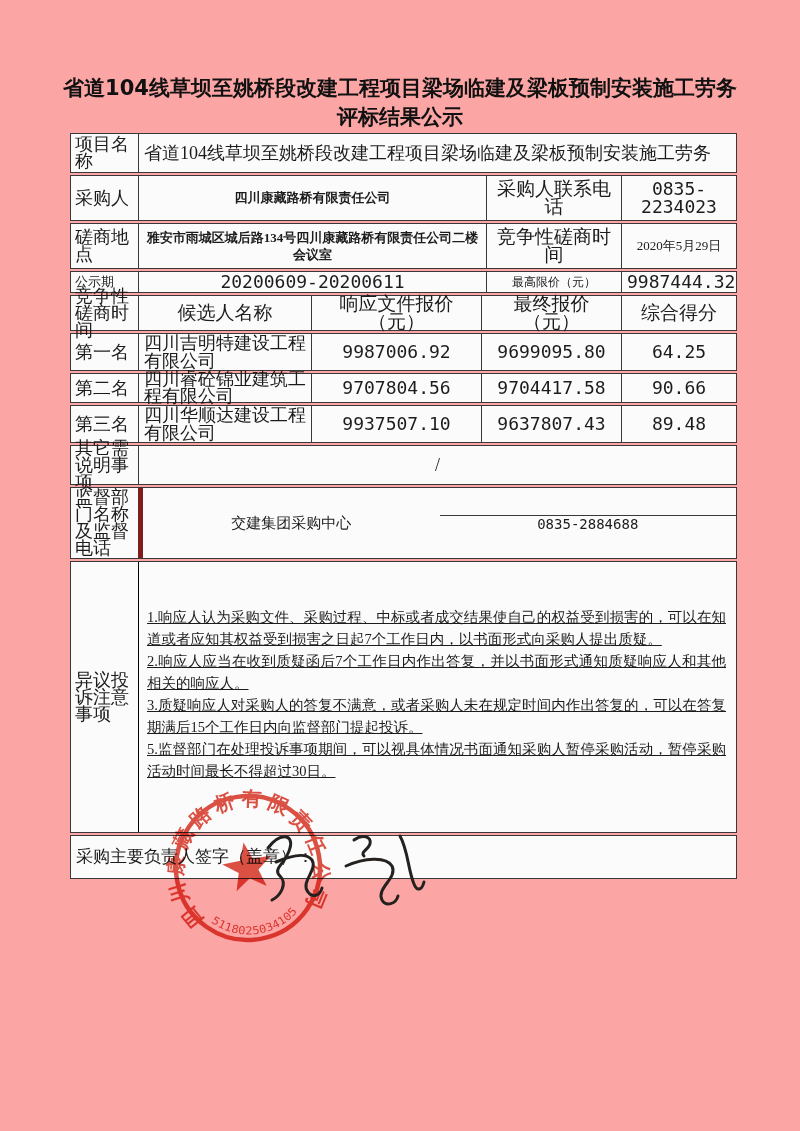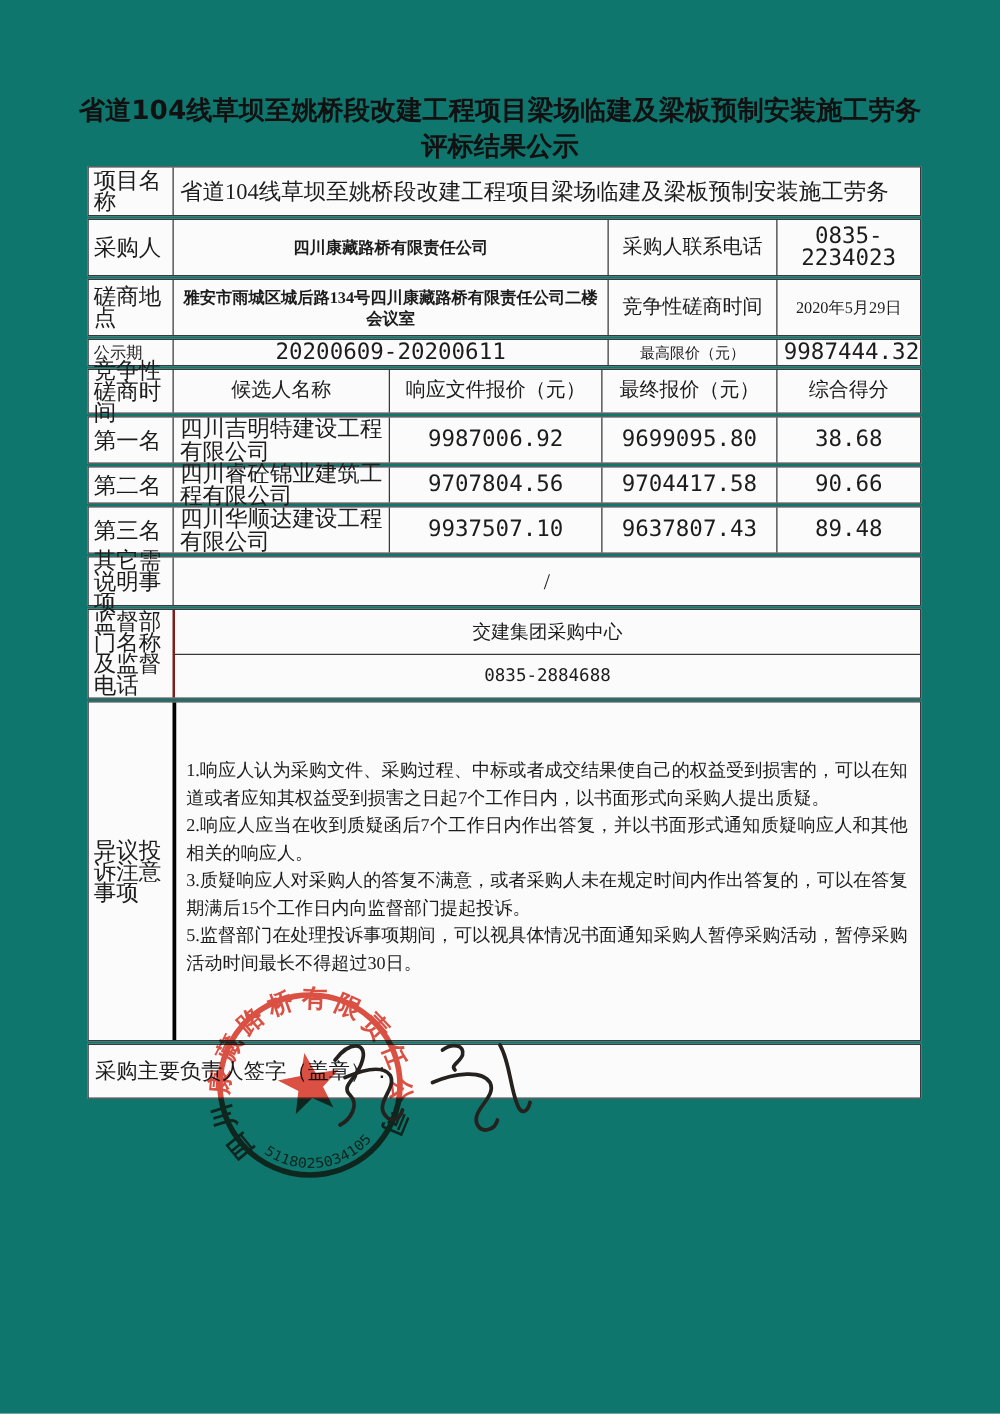--- a/index.html
+++ b/index.html
@@ -3,21 +3,21 @@
 <meta charset="utf-8">
 <style>
   html,body{margin:0;padding:0;}
   body{
     width:800px;height:1131px;
     background:#f6f4f5;
     font-family:"Liberation Serif","DejaVu Serif",serif;
     color:#1c1c1c;
     -webkit-font-smoothing:antialiased;
   }
-  .page{position:relative;width:800px;height:1131px;overflow:hidden;background:#0f766e;}
+  .page{position:relative;width:800px;height:1131px;overflow:hidden;background:#fca5a5;}
   .doc-title{
     position:absolute;top:74px;left:36px;right:36px;
     text-align:center;font-family:"DejaVu Sans","Liberation Sans",sans-serif;
     font-weight:bold;font-size:21px;line-height:29px;color:#111;
   }
   .table{position:absolute;left:70px;top:133px;width:667px;}
   .row{
     display:flex;align-items:stretch;
     border:1px solid #39393b;background:#fcfbfc;
     margin-bottom:2px;box-sizing:border-box;
@@ -26,30 +26,30 @@
     box-sizing:border-box;display:flex;align-items:center;
     padding:2px 5px;font-size:18px;line-height:18px;
   }
   .cell + .cell{border-left:1px solid #39393b;}
   .lbl{width:67px;flex:none;line-height:17px;padding:2px 4px;}
   .ctr{justify-content:center;text-align:center;}
   .grow{flex:1;}
   .sm{font-size:13px;}
   .bold{font-weight:bold;}
   .num{font-family:"DejaVu Sans Mono","Liberation Mono",monospace;font-size:18px;}
-  .hdr{font-size:16px;}
+  .hdr{font-size:19px;}
   .w2{width:348px;flex:none;}
   .w3{width:135px;flex:none;}
   .c2{width:173px;flex:none;}
   .c3{width:170px;flex:none;}
   .c4{width:140px;flex:none;}
-  .stack{flex:1;display:flex;flex-direction:column;border-left:2px solid #7f1d1d;}
+  .stack{flex:1;display:flex;flex-direction:row;border-left:5px solid #7f1d1d;align-items:center;}
   .stack .sub{flex:1;display:flex;align-items:center;justify-content:center;font-size:15px;}
   .stack .sub + .sub{border-top:1px solid #39393b;}
-  .objection-body{flex:1;border-left:3px solid #000000;padding:44px 10px 8px 8px;display:block;}
+  .objection-body{flex:1;border-left:1px solid #000000;padding:44px 10px 8px 8px;display:block;text-decoration:underline;}
   .objection-body p{margin:0;font-size:14.5px;line-height:22px;text-align:justify;}
   .sig-row .cell{font-size:17px;}
   .stamp{
     position:absolute;left:166px;top:786px;width:164px;height:164px;
     z-index:5;pointer-events:none;opacity:.88;mix-blend-mode:multiply;
     transform:rotate(-10deg);
   }
   .signature{
     position:absolute;left:250px;top:818px;width:190px;height:105px;
     z-index:6;pointer-events:none;
@@ -99,21 +99,21 @@
       <div class="cell c3 ctr hdr">响应文件报价（元）</div>
       <div class="cell c4 ctr hdr">最终报价（元）</div>
       <div class="cell grow ctr hdr">综合得分</div>
     </div>
 
     <div class="row" style="height:38px">
       <div class="cell lbl">第一名</div>
       <div class="cell c2">四川吉明特建设工程有限公司</div>
       <div class="cell c3 ctr num">9987006.92</div>
       <div class="cell c4 ctr num">9699095.80</div>
-      <div class="cell grow ctr num">38.68</div>
+      <div class="cell grow ctr num">64.25</div>
     </div>
 
     <div class="row" style="height:30px">
       <div class="cell lbl">第二名</div>
       <div class="cell c2" style="line-height:17px">四川睿砼锦业建筑工程有限公司</div>
       <div class="cell c3 ctr num">9707804.56</div>
       <div class="cell c4 ctr num">9704417.58</div>
       <div class="cell grow ctr num">90.66</div>
     </div>
 

